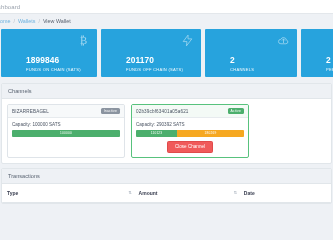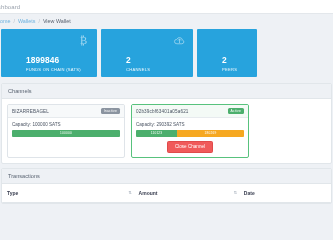--- a/index.html
+++ b/index.html
@@ -241,20 +241,31 @@
         <svg width="13" height="13" viewBox="0 0 24 24" fill="none" stroke="#ffffff" stroke-width="1.6">
           <text x="5" y="19" font-family="Liberation Serif, serif" font-size="20" fill="#ffffff" stroke="none">₿</text>
         </svg>
       </span>
       <div class="stat-body">
         <div class="stat-value">1899846</div>
         <div class="stat-label">FUNDS ON CHAIN (SATS)</div>
       </div>
     </div>
 
+    <div class="stat-card w2">
+      <span class="stat-icon">
+        <svg width="13" height="13" viewBox="0 0 24 24" fill="none" stroke="#ffffff" stroke-width="1.5" stroke-linejoin="round">
+          <polygon points="13,2 4,14 11,14 10,22 20,9 13,9"></polygon>
+        </svg>
+      </span>
+      <div class="stat-body">
+        <div class="stat-value">201170</div>
+        <div class="stat-label">FUNDS OFF CHAIN (SATS)</div>
+      </div>
+    </div>
 
     <div class="stat-card w3">
       <span class="stat-icon">
         <svg width="13" height="13" viewBox="0 0 24 24" fill="none" stroke="#ffffff" stroke-width="1.5" stroke-linecap="round" stroke-linejoin="round">
           <path d="M6.5 18a4 4 0 0 1 .4-8 5.5 5.5 0 0 1 10.5 1.3 3.4 3.4 0 0 1-.4 6.7z"></path>
           <path d="M12 16V9.5"></path>
           <path d="M9.6 11.6 12 9.2l2.4 2.4"></path>
         </svg>
       </span>
       <div class="stat-body">

